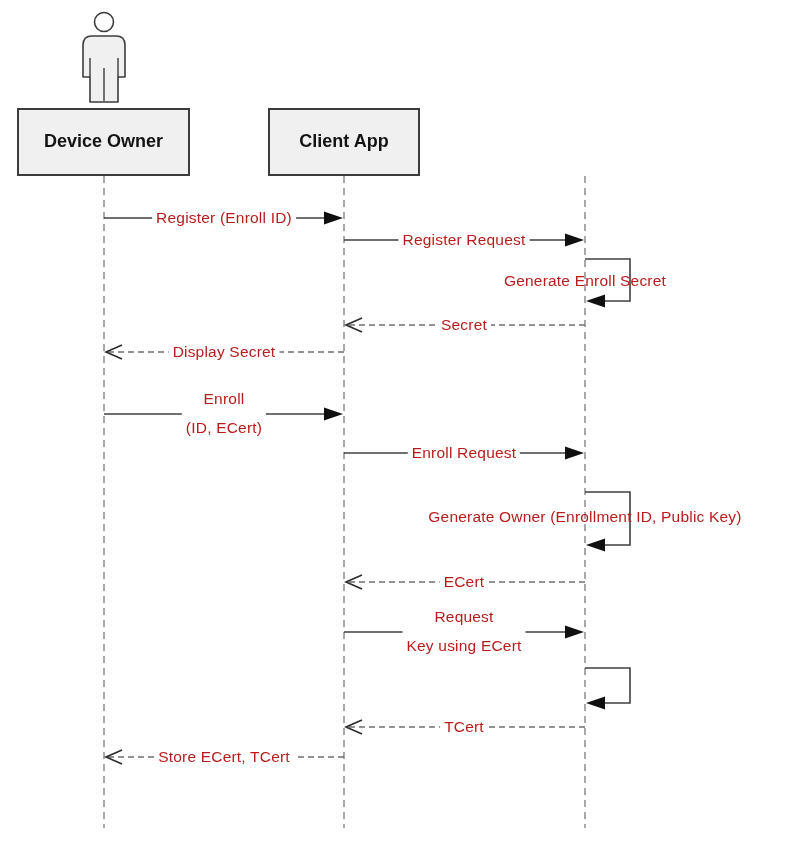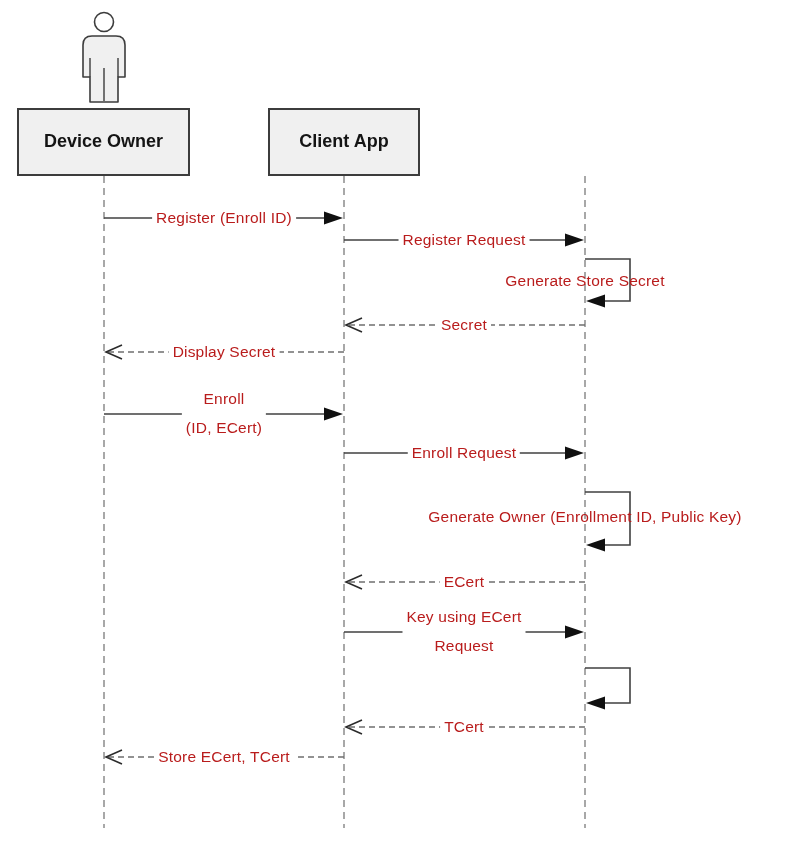--- a/index.html
+++ b/index.html
@@ -153,40 +153,40 @@
     <div class="box-label">Device Owner</div>
   </div>
   <div class="actor-box" id="box-client-app">
     <div class="box-label">Client App</div>
   </div>
 
   <div class="msg-label on-line" style="left:224px; top:218px;">Register (Enroll ID)</div>
 
   <div class="msg-label on-line" style="left:464px; top:240px;">Register Request</div>
 
-  <div class="msg-label self-note" style="left:585px; top:281px;">Generate Store Secret</div>
+  <div class="msg-label self-note" style="left:585px; top:281px;">Generate Enroll Secret</div>
 
   <div class="msg-label on-line" style="left:464px; top:325px;">Secret</div>
 
   <div class="msg-label on-line" style="left:224px; top:352px;">Display Secret</div>
 
   <div class="msg-label on-line two-line" style="left:224px; top:414px;">
     <div>Enroll</div>
     <div>(ID, ECert)</div>
   </div>
 
   <div class="msg-label on-line" style="left:464px; top:453px;">Enroll Request</div>
 
   <div class="msg-label self-note" style="left:585px; top:517px;">Generate Owner (Enrollment ID, Public Key)</div>
 
   <div class="msg-label on-line" style="left:464px; top:582px;">ECert</div>
 
   <div class="msg-label on-line two-line" style="left:464px; top:632px;">
+    <div>Request</div>
     <div>Key using ECert</div>
-    <div>Request</div>
   </div>
 
 
   <div class="msg-label on-line" style="left:464px; top:727px;">TCert</div>
 
   <div class="msg-label on-line" style="left:224px; top:757px;">Store ECert, TCert</div>
 
 </div>
 
 </body></html>

